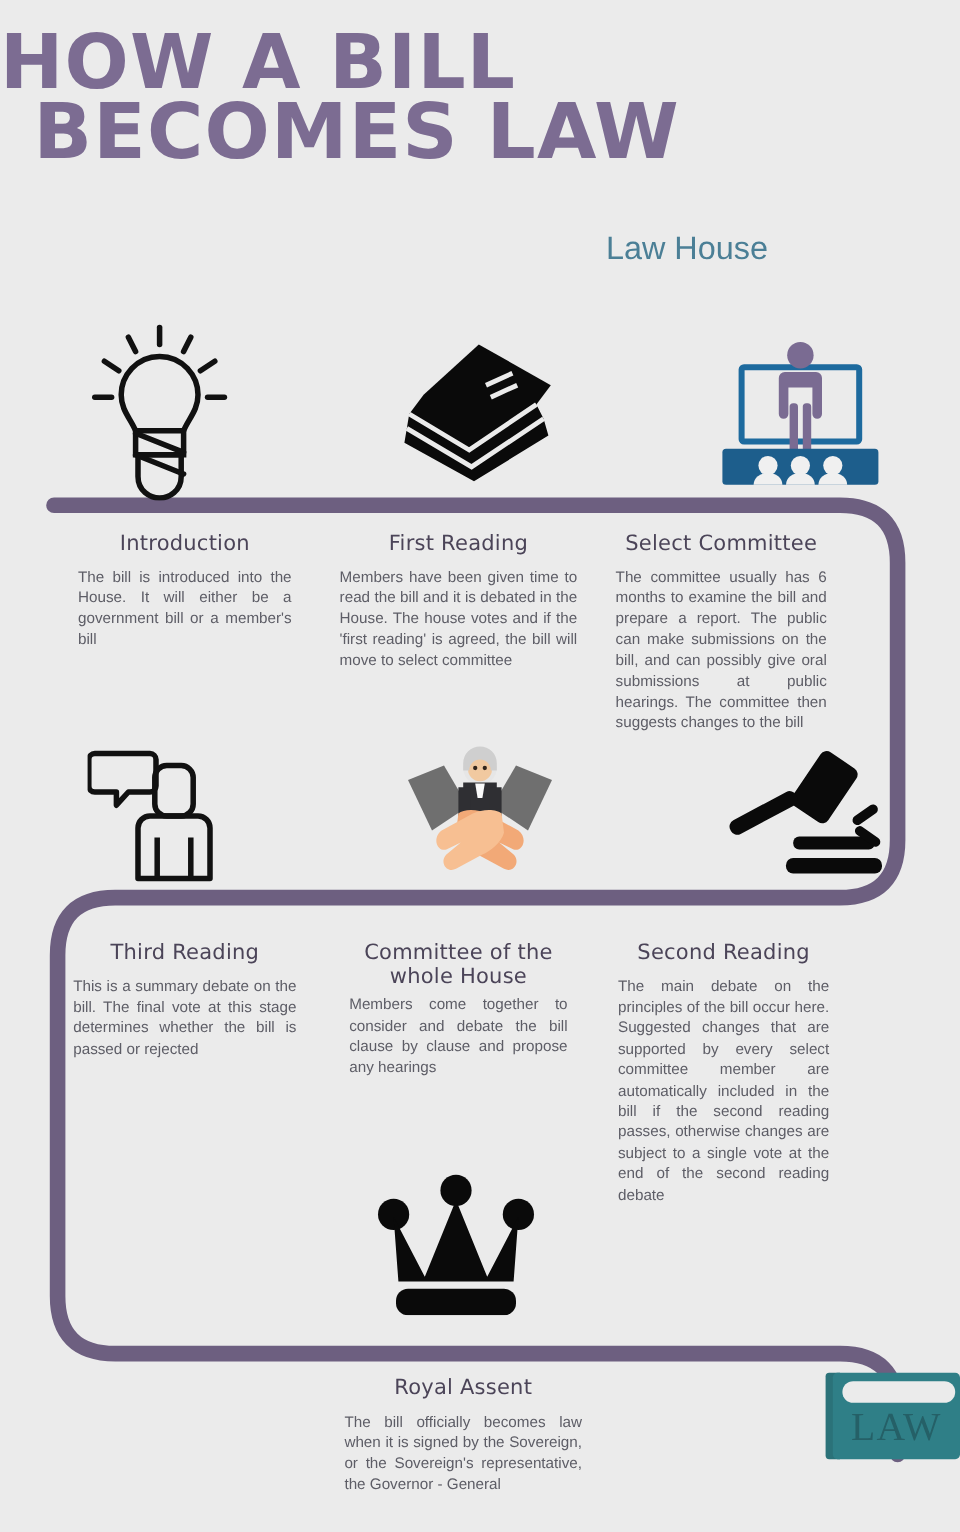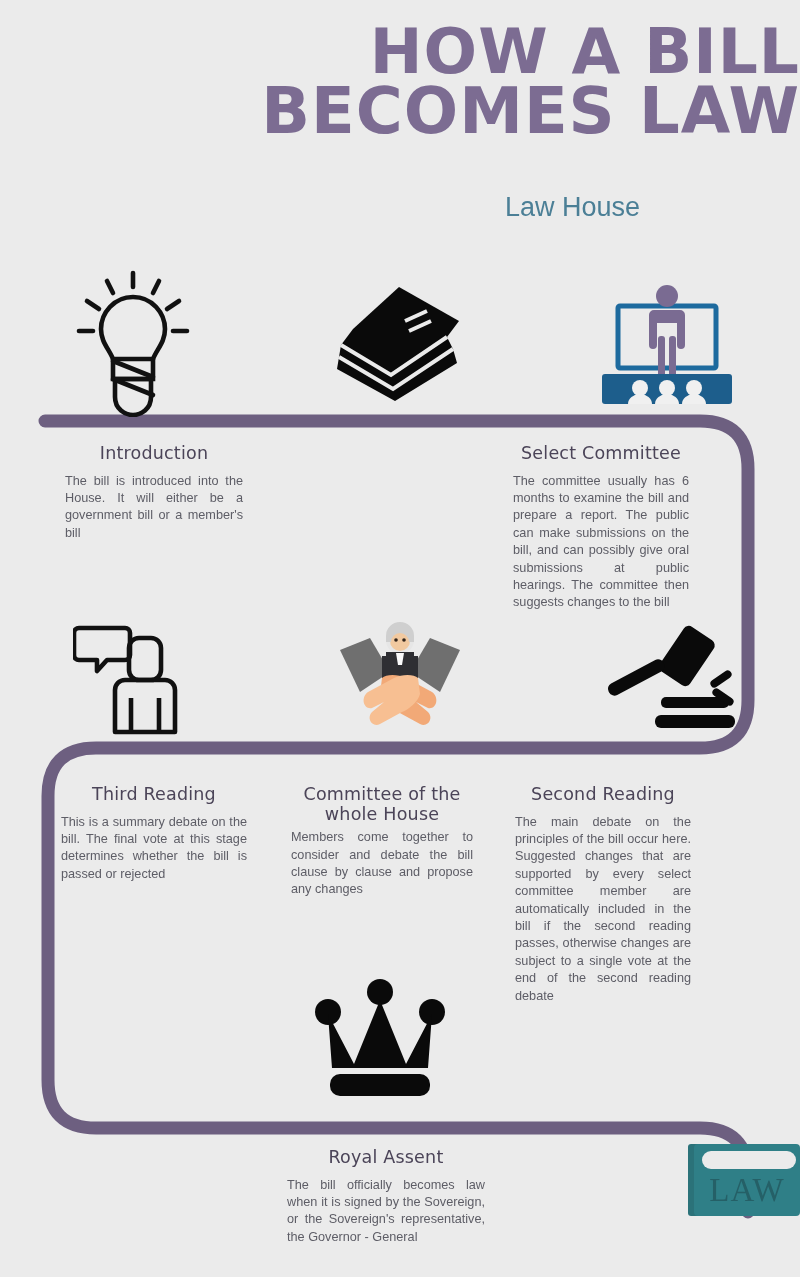--- a/index.html
+++ b/index.html
@@ -8,21 +8,21 @@
     background:#ebebeb;
     font-family:"Liberation Sans", sans-serif;
     overflow:hidden;
     position:relative;
   }
   .stage{position:relative;width:800px;height:1277px;}
 
   
   .title{
     position:absolute;left:0;right:0;top:22px;
-    text-align:right;
+    text-align:left;
     color:#7c6c92;
     font-family:"DejaVu Sans", sans-serif;
     font-weight:bold;
     font-size:63px;
     line-height:0.94;
     letter-spacing:1px;
   }
   .title .l1{display:block;}
   .title .l2{display:block;font-size:64px;letter-spacing:1px;padding-left:28px;}
   .subtitle{
@@ -153,20 +153,24 @@
           <path d="M82,124 a12,10 0 0 1 24,0 z"></path>
         </g>
       </svg>
     </div>
   </div>
 
   <div class="card" style="left:60px;top:444px;width:188px;">
     <h3>Introduction</h3>
     <p>The bill is introduced into the House. It will either be a government bill or a member's bill</p>
   </div>
+  <div class="card" style="left:278px;top:444px;width:208px;">
+    <h3>First Reading</h3>
+    <p>Members have been given time to read the bill and it is debated in the House. The house votes and if the 'first reading' is agreed, the bill will move to select committee</p>
+  </div>
   <div class="card" style="left:508px;top:444px;width:186px;">
     <h3>Select Committee</h3>
     <p>The committee usually has 6 months to examine the bill and prepare a report. The public can make submissions on the bill, and can possibly give oral submissions at public hearings. The committee then suggests changes to the bill</p>
   </div>
 
   <div class="icon-row row2">
     <div class="icon-cell">
 
       <svg width="120" height="120" viewBox="0 0 120 120">
         <g fill="none" stroke="#111" stroke-width="4.6" stroke-linejoin="round">
@@ -224,21 +228,21 @@
       </svg>
     </div>
   </div>
 
   <div class="card" style="left:56px;top:785px;width:196px;">
     <h3>Third Reading</h3>
     <p>This is a summary debate on the bill. The final vote at this stage determines whether the bill is passed or rejected</p>
   </div>
   <div class="card" style="left:286px;top:785px;width:192px;">
     <h3 style="margin-bottom:4px;">Committee of the whole House</h3>
-    <p>Members come together to consider and debate the bill clause by clause and propose any changes</p>
+    <p>Members come together to consider and debate the bill clause by clause and propose any hearings</p>
   </div>
   <div class="card" style="left:510px;top:785px;width:186px;">
     <h3>Second Reading</h3>
     <p>The main debate on the principles of the bill occur here. Suggested changes that are supported by every select committee member are automatically included in the bill if the second reading passes, otherwise changes are subject to a single vote at the end of the second reading debate</p>
   </div>
 
   <div style="position:absolute;left:312px;top:978px;">
     <svg width="136" height="118" viewBox="0 0 136 118">
       <g fill="#0a0a0a">
         <circle cx="68" cy="14" r="13"></circle>

